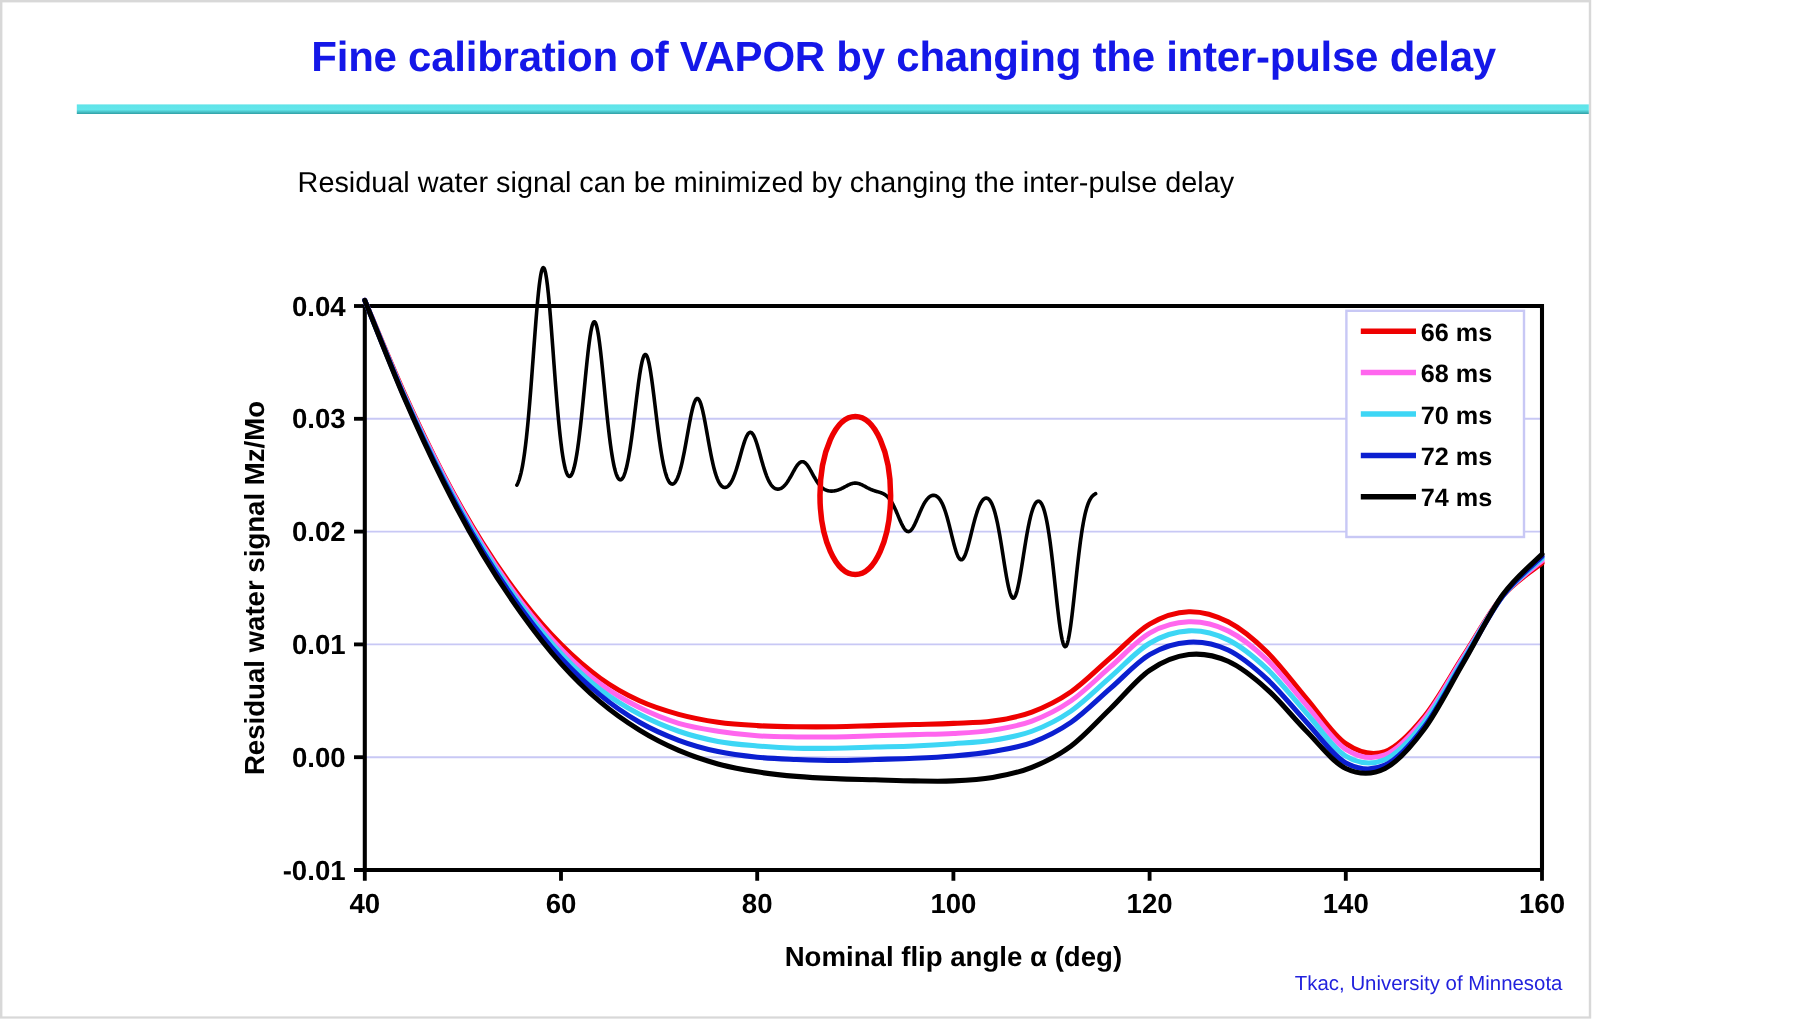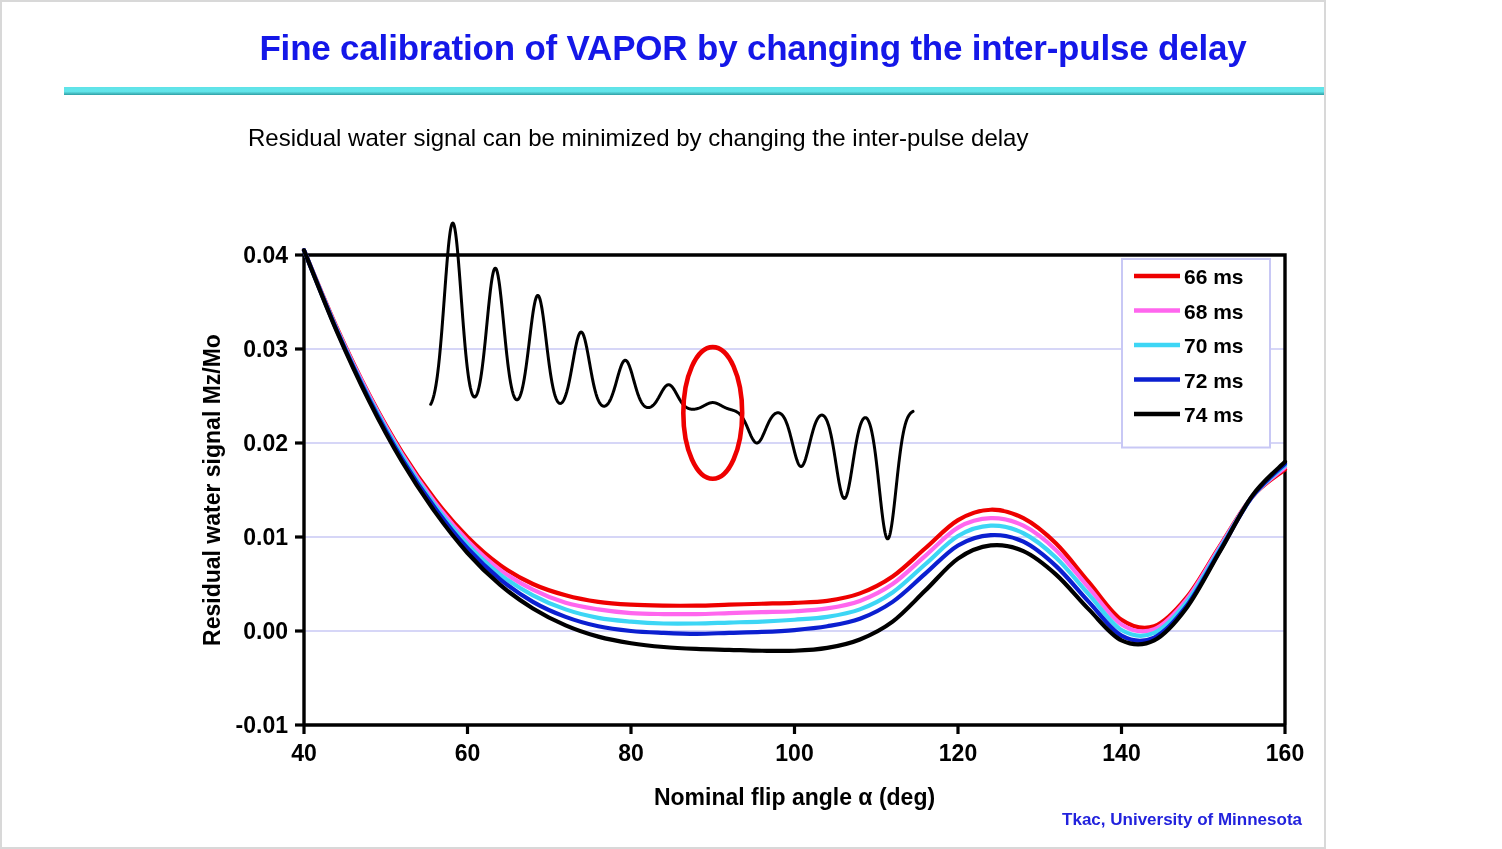--- a/index.html
+++ b/index.html
@@ -35,34 +35,33 @@
     position: absolute;
     left: 62px;
     top: 85px;
     width: 1378px;
     height: 8px;
     background: linear-gradient(to bottom, #5fe3e8 0%, #63e6eb 55%, #2f9fa5 100%);
   }
   #subtitle {
     position: absolute;
     left: 246px;
-    top: 122px;
+    top: 137px;
     font-size: 24px;
     color: #000000;
     white-space: nowrap;
     text-align: center;
   }
   #footer-credit {
     position: absolute;
     right: 22px;
     top: 808px;
     font-size: 17px;
     color: #2222dd;
     white-space: nowrap;
-    font-weight: bold;
   }
   #chart-area {
     position: absolute;
     left: 0;
     top: 190px;
     width: 1502px;
     height: 620px;
   }
   svg { display: block; }
   .axis-tick-label {

